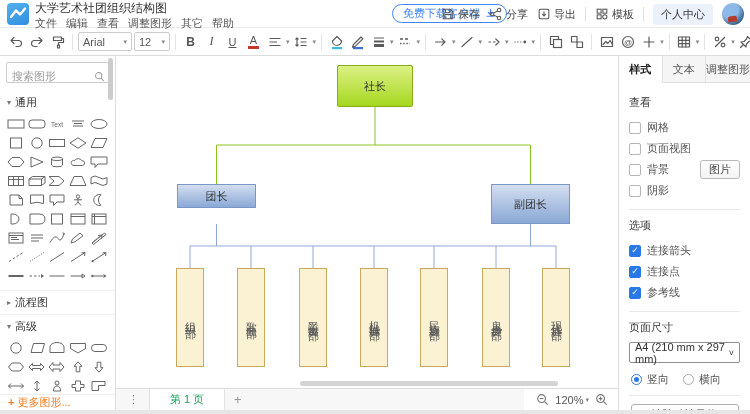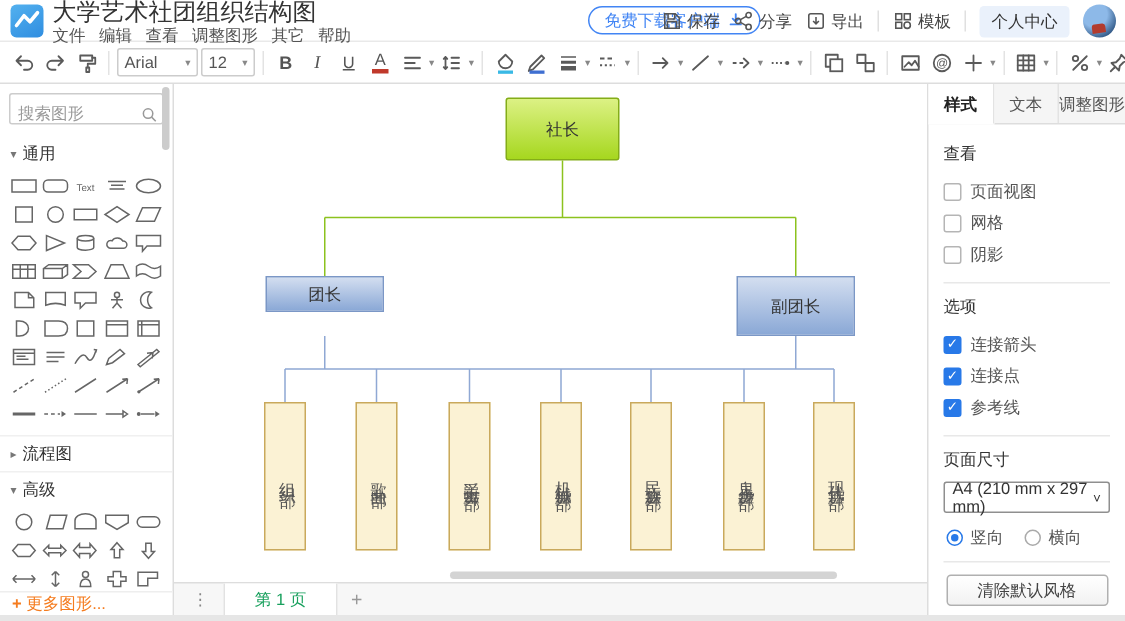--- a/index.html
+++ b/index.html
@@ -4,21 +4,21 @@
 <style>
   * { margin:0; padding:0; box-sizing:border-box; }
   html,body { width:750px; height:414px; overflow:hidden; }
   body { font-family:"Liberation Sans","DejaVu Sans",sans-serif; font-size:11px; color:#444; background:#fff; position:relative; }
   svg { display:block; }
 
   
   #topbar { position:absolute; left:0; top:0; width:750px; height:28px; background:#fff; border-bottom:1px solid #e9e9e9; }
   #logo { position:absolute; left:7px; top:3px; width:22px; height:22px; border-radius:4px; background:linear-gradient(150deg,#53b1ef,#2f8de0); }
   #title-block { position:absolute; left:35px; top:2px; }
-  #doc-title { font-size:16px; color:#333; line-height:13px; white-space:nowrap; }
+  #doc-title { font-size:12px; color:#333; line-height:13px; white-space:nowrap; }
   #menus { display:flex; gap:9px; margin-top:1px; }
   .menu-item { color:#555; font-size:11px; cursor:pointer; white-space:nowrap; }
   #download-pill { position:absolute; left:392px; top:4px; height:19px; padding:0 10px; border:1px solid #4285f4; border-radius:10px; color:#4285f4; display:flex; align-items:center; gap:5px; font-size:11px; background:#fff; }
   #top-actions { position:absolute; right:6px; top:0; height:28px; display:flex; align-items:center; gap:9px; }
   .action-btn { display:flex; align-items:flex-start; gap:3px; color:#444; cursor:pointer; white-space:nowrap; }
   .tb-divider { width:1px; height:14px; background:#e0e0e0; }
   #profile-btn { background:#eaf1fb; border-radius:3px; padding:3px 8px; color:#333; cursor:pointer; white-space:nowrap; }
   #avatar { width:22px; height:22px; border-radius:50%; background:radial-gradient(circle at 35% 30%, #8db9e8 0 40%, #39618f 75%, #203a57); position:relative; overflow:hidden; }
   #avatar::after { content:""; position:absolute; left:6px; bottom:3px; width:9px; height:6px; background:#b23b2e; border-radius:2px 2px 0 0; transform:rotate(-8deg); }
 
@@ -734,27 +734,32 @@
   <div id="panel-tabs">
     <div class="ptab active">样式</div>
     <div class="ptab">文本</div>
     <div class="ptab">调整图形</div>
   </div>
   <div class="panel-body">
     <div class="panel-label">查看</div>
     <div id="view-checks">
         <div class="chk-row">
     <span class="chk "></span>
-    <span class="chk-label">页面视图</span>
+    <span class="chk-label">网格</span>
 
   </div>
         <div class="chk-row">
     <span class="chk "></span>
-    <span class="chk-label">网格</span>
-
+    <span class="chk-label">页面视图</span>
+
+  </div>
+        <div class="chk-row">
+    <span class="chk "></span>
+    <span class="chk-label">背景</span>
+    <div id="image-btn">图片</div>
   </div>
         <div class="chk-row">
     <span class="chk "></span>
     <span class="chk-label">阴影</span>
 
   </div>
       </div>
     <div class="panel-divider"></div>
     <div class="panel-label">选项</div>
     <div id="option-checks">
@@ -792,14 +797,34 @@
       </div>
     <div class="panel-divider"></div>
     <div id="clear-style-btn">清除默认风格</div>
   </div>
 </div>
 
 <div id="statusbar">
   <span id="pages-icon">⋮</span>
   <div id="page-tab">第 1 页</div>
   <span id="add-page">+</span>
+  <div id="zoom-controls">
+    <span>
+        <svg width="13" height="13" viewBox="0 0 14 14">
+          <circle cx="6" cy="6" r="4.2" fill="none" stroke="#777" stroke-width="1.2"></circle>
+          <path d="M9.2 9.2 L12.6 12.6" stroke="#777" stroke-width="1.2"></path>
+          <path d="M4 6 H8" stroke="#777" stroke-width="1.2"></path>
+        </svg>
+      </span>
+    <span id="zoom-level">
+        <span>120%</span>
+        <span class="caret">▾</span>
+      </span>
+    <span>
+        <svg width="13" height="13" viewBox="0 0 14 14">
+          <circle cx="6" cy="6" r="4.2" fill="none" stroke="#777" stroke-width="1.2"></circle>
+          <path d="M9.2 9.2 L12.6 12.6" stroke="#777" stroke-width="1.2"></path>
+          <path d="M4 6 H8 M6 4 V8" stroke="#777" stroke-width="1.2"></path>
+        </svg>
+      </span>
+  </div>
 </div>
 <div id="bottom-strip"></div>
 
 </body></html>

